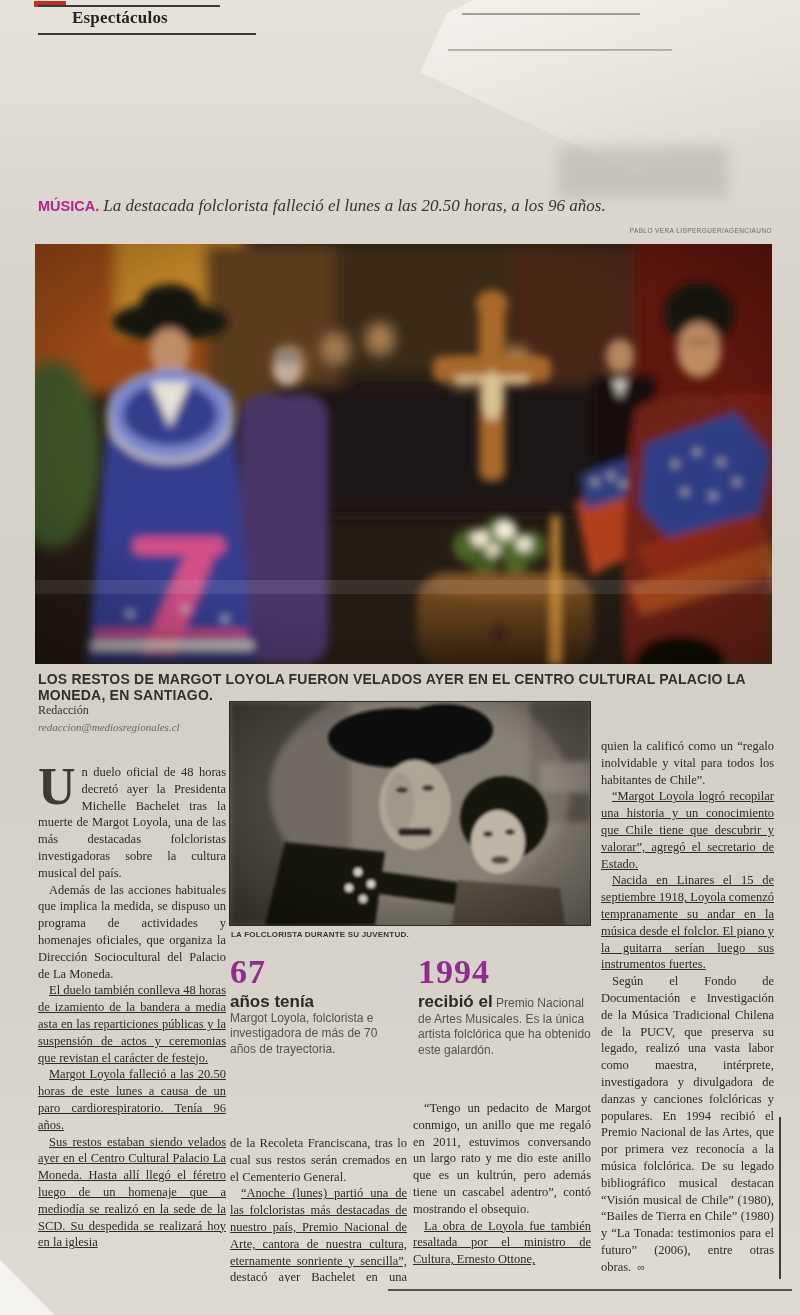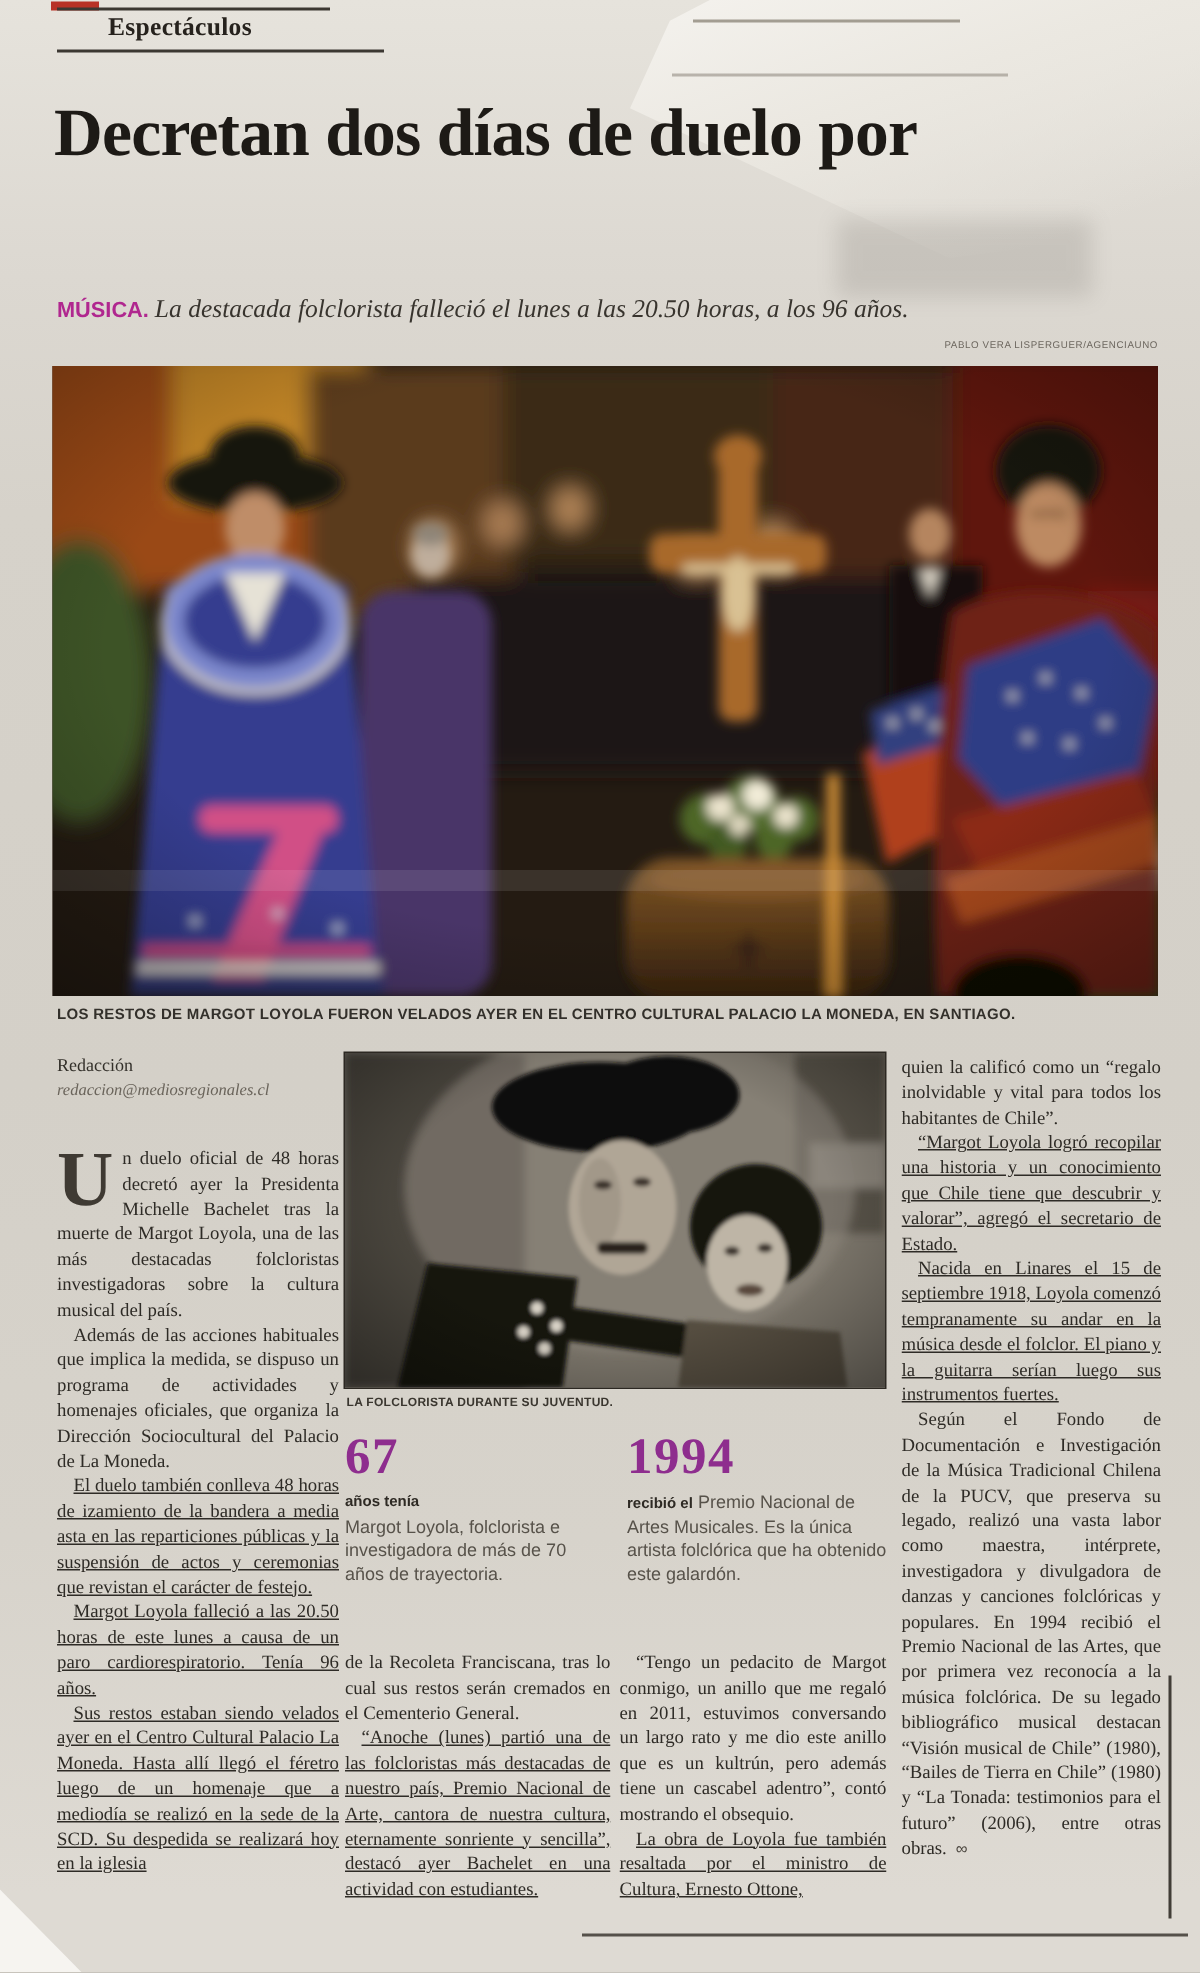--- a/index.html
+++ b/index.html
@@ -26,46 +26,46 @@
   .headline{position:absolute;left:36px;top:60px;width:742px;font-size:45px;line-height:57px;
     font-weight:bold;color:#1d1a16;letter-spacing:-.5px;}
   .deck{position:absolute;left:38px;top:196px;width:730px;font-size:17px;font-style:italic;color:#38342e;}
   .kicker{font-style:normal;font-weight:bold;font-family:"Liberation Sans",sans-serif;font-size:14.5px;color:#b0278f;margin-right:4px;}
   .credit{position:absolute;left:38px;top:227px;width:734px;text-align:right;
     font-family:"Liberation Sans",sans-serif;font-size:6.5px;letter-spacing:.4px;color:#6d675f;}
   
   .main-photo{position:absolute;left:35px;top:244px;width:737px;height:420px;background:#241b12;}
   .main-photo svg{display:block;width:100%;height:100%;}
   .photo-caption{position:absolute;left:38px;top:671px;width:716px;
-    font-family:"Liberation Sans",sans-serif;font-size:10px;font-weight:bold;letter-spacing:.2px;color:#33302b;}
+    font-family:"Liberation Sans",sans-serif;font-size:14px;font-weight:bold;letter-spacing:.2px;color:#33302b;}
   .inset-photo{position:absolute;left:230px;top:702px;width:360px;height:223px;background:#6f6a61;outline:1px solid #2c2822;}
   .inset-photo svg{display:block;width:100%;height:100%;}
   .inset-caption{position:absolute;left:231px;top:930px;width:358px;
     font-family:"Liberation Sans",sans-serif;font-size:8px;font-weight:bold;letter-spacing:.2px;color:#3a362f;}
   
   .byline{position:absolute;left:38px;top:703px;width:188px;}
   .byline .name{font-size:12px;font-weight:normal;color:#33302a;}
   .byline .email{font-size:11px;font-style:italic;color:#6a645b;margin-top:3px;}
   .coltext{position:absolute;font-size:12.5px;line-height:16.8px;text-align:justify;color:#2e2b26;}
   .coltext p{margin:0;}
   .coltext p + p, .coltext [data-list] p + p{text-indent:11px;text-decoration:underline;}
   .coltext [data-list] p:first-child{text-indent:11px;}
-  .no-indent-first [data-list] p:first-child{text-indent:0;}
+  .no-indent-first [data-list] p:first-child{text-indent:0;margin-top:35px;}
   .col1{left:38px;top:764px;width:188px;height:516px;overflow:hidden;}
   .col2{left:230px;top:1100px;width:177px;height:182px;overflow:hidden;}
   .col3{left:413px;top:1100px;width:178px;height:182px;overflow:hidden;}
   .col4{left:601px;top:703px;width:173px;height:578px;overflow:hidden;}
   .dropcap{float:left;font-size:52px;line-height:42px;font-weight:bold;color:#3f3a33;margin:2px 6px 0 0;}
   .endmark{font-family:"Liberation Sans",sans-serif;font-size:11px;color:#4a453e;margin-left:6px;}
   
   .factoids{position:absolute;left:230px;top:954px;width:362px;display:flex;gap:14px;}
   .factoid{flex:1;}
   .factoid .num{font-size:34px;font-weight:bold;color:#8e2d8e;letter-spacing:1px;line-height:36px;}
   .factoid p{margin:4px 0 0 0;font-family:"Liberation Sans",sans-serif;font-size:12px;line-height:15.5px;color:#57524a;}
-  .factoid strong{font-size:10px;color:#2e2a24;}
+  .factoid strong{font-size:17px;color:#2e2a24;}
   .factoid:first-child strong{display:block;margin-bottom:1px;}
 </style>
 </head>
 <body>
 
 <div class="page">
 
   <div class="crease"></div>
   <div class="ghost-line1"></div>
   <div class="ghost-line2"></div>
@@ -73,21 +73,21 @@
   <div class="reg-mark"></div>
   <div class="corner-tear"></div>
   <div class="bottom-rule"></div>
   <div class="edge-rule"></div>
 
   <div class="rule-top"></div>
   <div class="section-label">Espectáculos</div>
   <div class="rule-bottom"></div>
 
   <h1 class="headline" style="margin:0;">
-    <span>Decretan dos días de duelo por</span><br>
+    <br>
   </h1>
 
   <div class="deck">
     <span class="kicker">MÚSICA.</span><span>La destacada folclorista falleció el lunes a las 20.50 horas, a los 96 años.</span>
   </div>
 
   <div class="credit">PABLO VERA LISPERGUER/AGENCIAUNO</div>
 
   <div class="main-photo">
     <svg viewBox="0 0 737 420" preserveAspectRatio="none">

